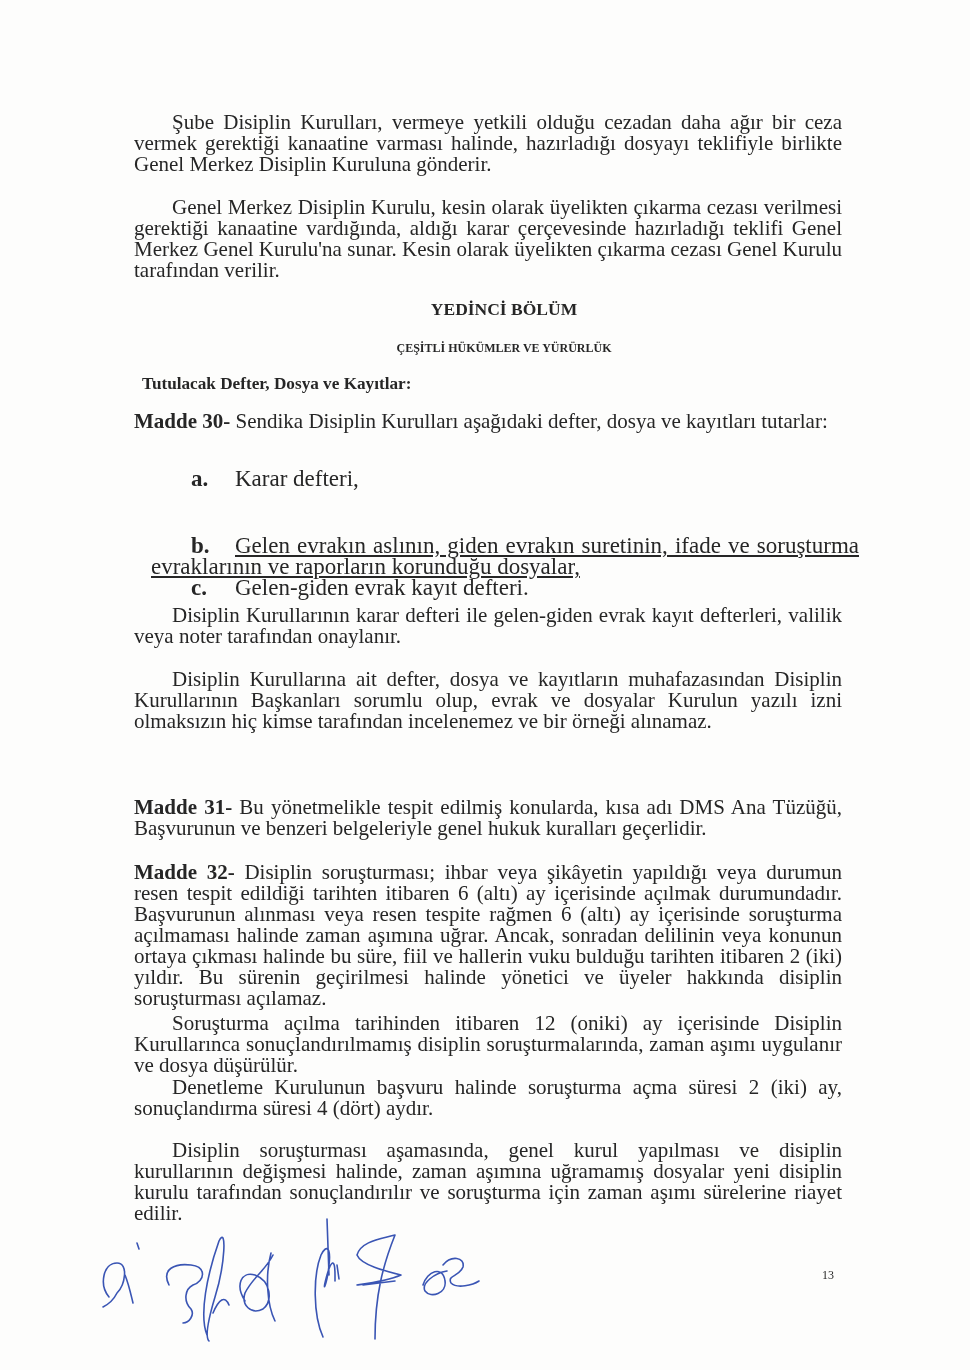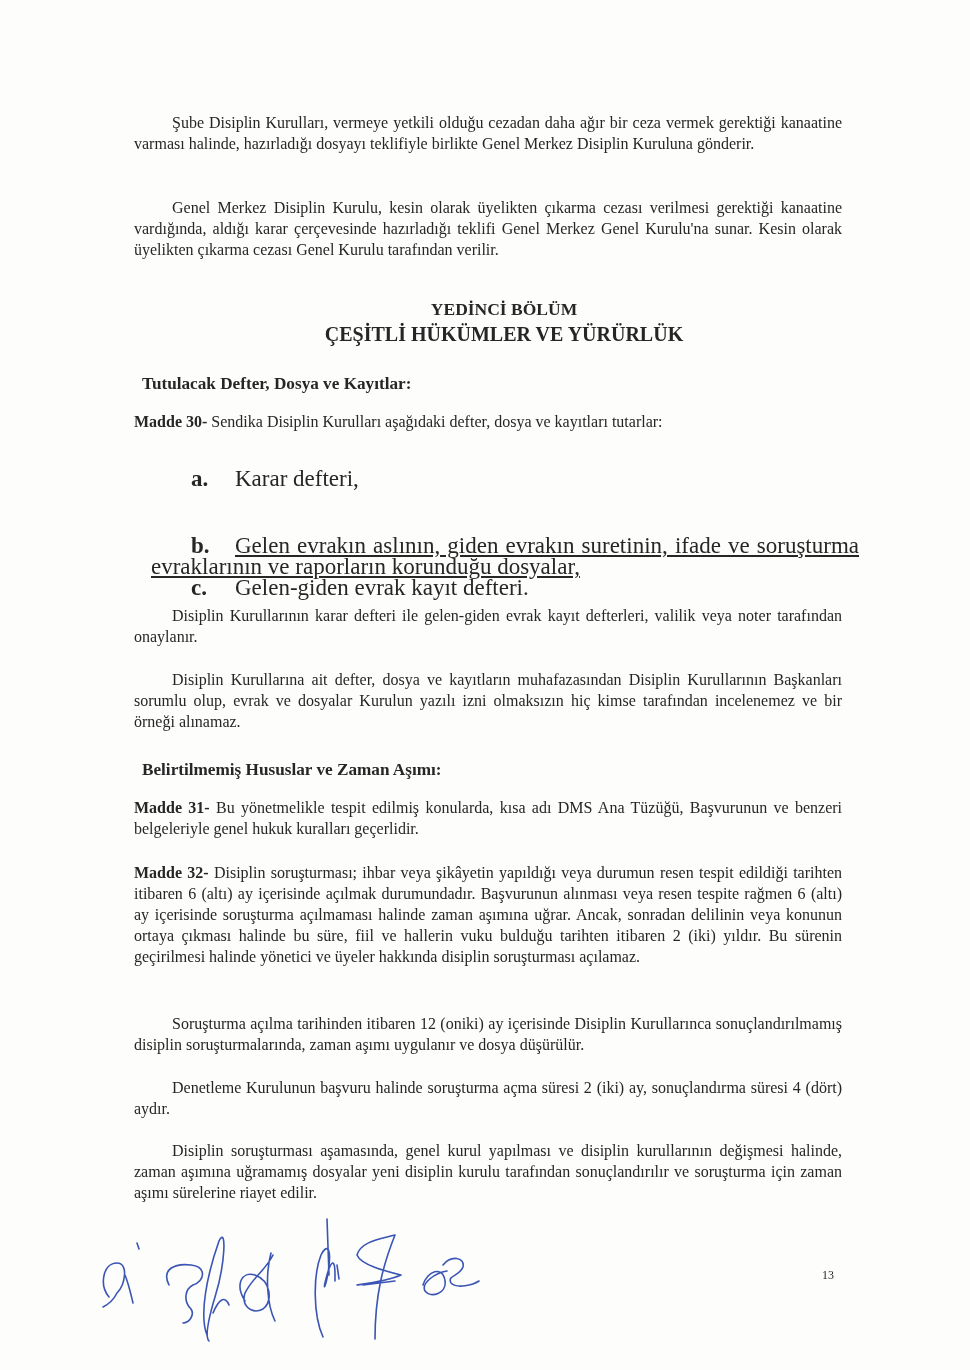--- a/index.html
+++ b/index.html
@@ -9,21 +9,21 @@
       position: relative;
       overflow: hidden;
       font-family: "Liberation Serif", "DejaVu Serif", serif;
       color: #262626;
     }
     .page { position: absolute; left: 0; top: 0; width: 970px; height: 1370px; }
     .p {
       position: absolute;
       left: 134px;
       width: 708px;
-      font-size: 16px;
+      font-size: 21px;
       line-height: 21px;
       text-align: justify;
       margin: 0;
     }
     .p.indent { text-indent: 38px; }
     .heading-center {
       position: absolute;
       left: 134px; width: 708px;
       text-align: center;
       font-weight: bold;
@@ -68,37 +68,36 @@
 <body>
 
 <div class="page">
 
   <p class="p indent" style="top:112px;">Şube Disiplin Kurulları, vermeye yetkili olduğu cezadan daha ağır bir ceza vermek gerektiği kanaatine varması halinde, hazırladığı dosyayı teklifiyle birlikte Genel Merkez Disiplin Kuruluna gönderir.</p>
 
   <p class="p indent" style="top:197px;">Genel Merkez Disiplin Kurulu, kesin olarak üyelikten çıkarma cezası verilmesi gerektiği kanaatine vardığında, aldığı karar çerçevesinde hazırladığı teklifi Genel Merkez Genel Kurulu'na sunar. Kesin olarak üyelikten çıkarma cezası Genel Kurulu tarafından verilir.</p>
 
   <p class="heading-center" style="top:283px;">YEDİNCİ BÖLÜM</p>
 
-  <p class="heading-center" style="top:307px; font-size:20px;">ÇEŞİTLİ HÜKÜMLER VE YÜRÜRLÜK</p>
+  <p class="heading-center" style="top:325px; font-size:12px;">ÇEŞİTLİ HÜKÜMLER VE YÜRÜRLÜK</p>
 
   <p class="heading-left" style="top:366px;">Tutulacak Defter, Dosya ve Kayıtlar:</p>
 
   <p class="p" style="top:411px;"><span class="madde-label">Madde 30-</span><span> Sendika Disiplin Kurulları aşağıdaki defter, dosya ve kayıtları tutarlar:</span></p>
 
   <p class="list-item" style="top:451px;"><span class="list-marker">a.</span><span>Karar defteri,</span></p>
 
   <p class="list-item" style="top:518px;text-decoration:underline;"><span class="list-marker">b.</span><span>Gelen evrakın aslının, giden evrakın suretinin, ifade ve soruşturma evraklarının ve raporların korunduğu dosyalar,</span></p>
 
   <p class="list-item" style="top:560px;"><span class="list-marker">c.</span><span>Gelen-giden evrak kayıt defteri.</span></p>
 
   <p class="p indent" style="top:605px;">Disiplin Kurullarının karar defteri ile gelen-giden evrak kayıt defterleri, valilik veya noter tarafından onaylanır.</p>
 
   <p class="p indent" style="top:669px;">Disiplin Kurullarına ait defter, dosya ve kayıtların muhafazasından Disiplin Kurullarının Başkanları sorumlu olup, evrak ve dosyalar Kurulun yazılı izni olmaksızın hiç kimse tarafından incelenemez ve bir örneği alınamaz.</p>
 
-  <p class="heading-left" style="top:752px;">Belirtilmemiş Hususlar ve Zaman Aşımı:</p>
 
   <p class="p" style="top:797px;"><span class="madde-label">Madde 31-</span><span> Bu yönetmelikle tespit edilmiş konularda, kısa adı DMS Ana Tüzüğü, Başvurunun ve benzeri belgeleriyle genel hukuk kuralları geçerlidir.</span></p>
 
   <p class="p" style="top:862px;"><span class="madde-label">Madde 32-</span><span> Disiplin soruşturması; ihbar veya şikâyetin yapıldığı veya durumun resen tespit edildiği tarihten itibaren 6 (altı) ay içerisinde açılmak durumundadır. Başvurunun alınması veya resen tespite rağmen 6 (altı) ay içerisinde soruşturma açılmaması halinde zaman aşımına uğrar. Ancak, sonradan delilinin veya konunun ortaya çıkması halinde bu süre, fiil ve hallerin vuku bulduğu tarihten itibaren 2 (iki) yıldır. Bu sürenin geçirilmesi halinde yönetici ve üyeler hakkında disiplin soruşturması açılamaz.</span></p>
 
   <p class="p indent" style="top:1013px;">Soruşturma açılma tarihinden itibaren 12 (oniki) ay içerisinde Disiplin Kurullarınca sonuçlandırılmamış disiplin soruşturmalarında, zaman aşımı uygulanır ve dosya düşürülür.</p>
 
   <p class="p indent" style="top:1077px;">Denetleme Kurulunun başvuru halinde soruşturma açma süresi 2 (iki) ay, sonuçlandırma süresi 4 (dört) aydır.</p>
 
   <p class="p indent" style="top:1140px;">Disiplin soruşturması aşamasında, genel kurul yapılması ve disiplin kurullarının değişmesi halinde, zaman aşımına uğramamış dosyalar yeni disiplin kurulu tarafından sonuçlandırılır ve soruşturma için zaman aşımı sürelerine riayet edilir.</p>

